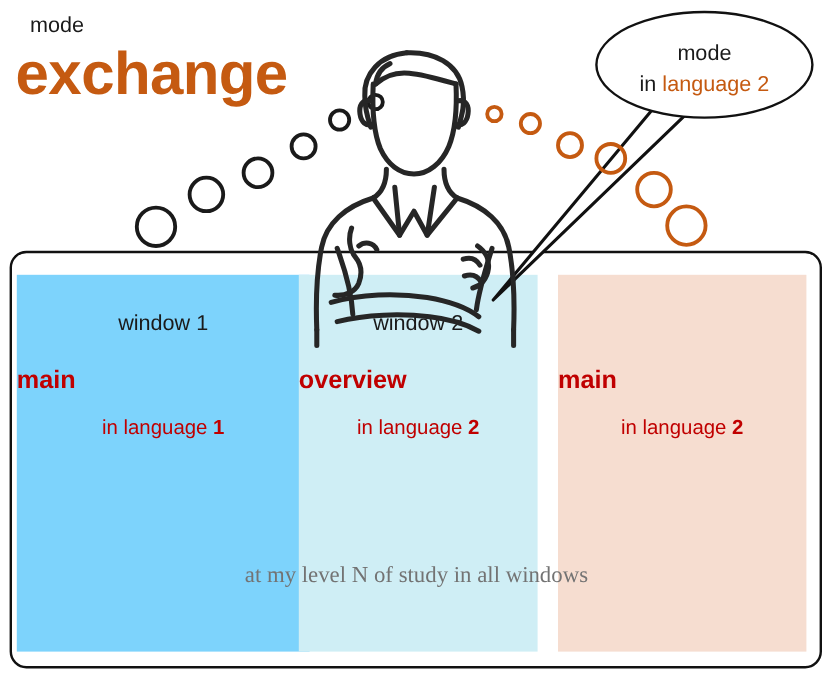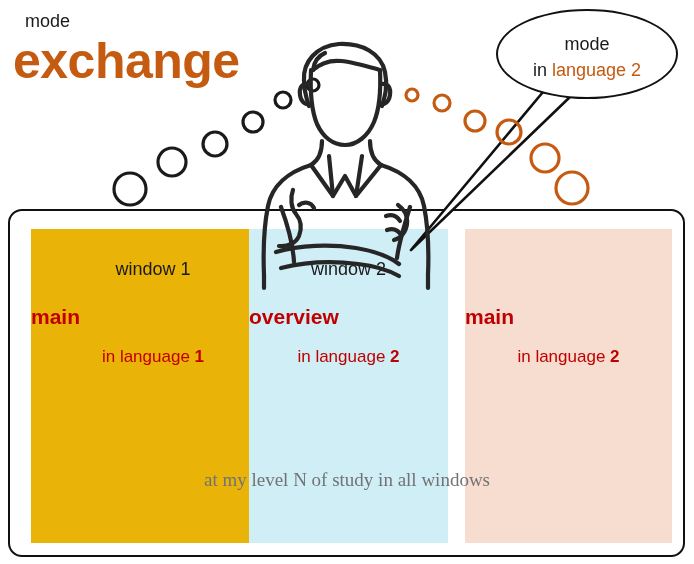--- a/index.html
+++ b/index.html
@@ -99,21 +99,21 @@
     width: 677px;
     height: 348px;
     z-index: 2;
   }
   .win {
     position: absolute;
     top: 20px;
     height: 314px;
     box-sizing: border-box;
   }
-  .win-1 { left: 23px;  width: 244px; background: #eab308; }
+  .win-1 { left: 6px;  width: 244px; background: #7dd3fc; }
   .win-2 { left: 241px; width: 199px; background: #CFEEF5; }
   .win-3 { left: 457px; width: 207px; background: #F6DDD0; }
 
   .win-title {
     position: absolute;
     left: 0;
     right: 0;
     top: 31px;
     text-align: center;
     font-size: 18px;

